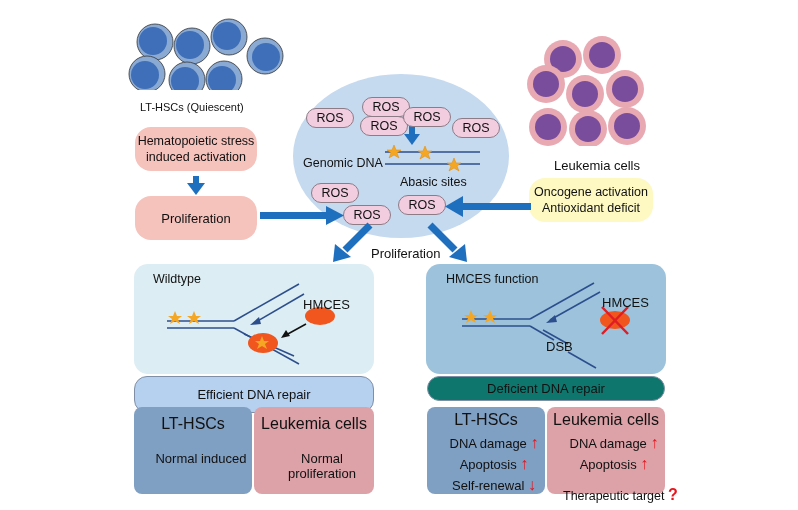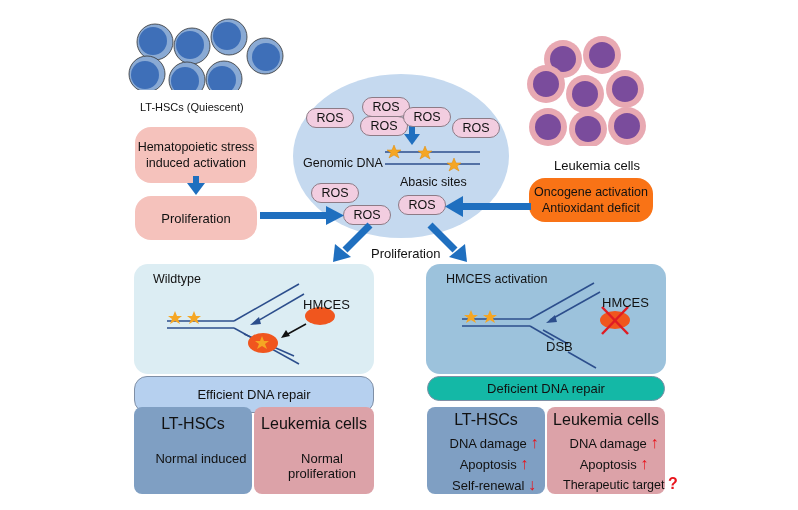--- a/index.html
+++ b/index.html
@@ -111,36 +111,36 @@
 
 <div class="rosbubble t" style="left:306px;top:108px">ROS</div>
 <div class="rosbubble t" style="left:362px;top:97px">ROS</div>
 <div class="rosbubble t" style="left:360px;top:116px">ROS</div>
 <div class="rosbubble t" style="left:403px;top:107px">ROS</div>
 <div class="rosbubble t" style="left:452px;top:118px">ROS</div>
 <div class="rosbubble t" style="left:311px;top:183px">ROS</div>
 <div class="rosbubble t" style="left:398px;top:195px">ROS</div>
 <div class="rosbubble t" style="left:343px;top:205px">ROS</div>
 
-<div class="box pink t" style="left:135px;top:127px;width:122px;height:56px;font-size:12.5px;flex-direction:column;line-height:16px">
+<div class="box pink t" style="left:135px;top:127px;width:122px;height:44px;font-size:12.5px;flex-direction:column;line-height:16px">
   <span>Hematopoietic stress</span>
   <span>induced activation</span>
 </div>
 <svg class="abs" style="left:187px;top:176px" width="18" height="20">
   <rect x="6" y="0" width="6" height="8" fill="#1f6fbf"></rect>
   <polygon points="0,7 18,7 9,19" fill="#1f6fbf"></polygon>
 </svg>
 <div class="box pink t" style="left:135px;top:196px;width:122px;height:44px;font-size:13px">Proliferation</div>
 
 <svg class="abs" style="left:260px;top:205px" width="84" height="22">
   <rect x="0" y="7" width="70" height="7" fill="#1f6fbf"></rect>
   <polygon points="66,1 84,10.5 66,20" fill="#1f6fbf"></polygon>
 </svg>
 
-<div class="box t" style="left:529px;top:178px;width:124px;height:44px;background:#f97316;font-size:12.5px;flex-direction:column;line-height:16px">
+<div class="box t" style="left:529px;top:178px;width:124px;height:44px;background:#fef9c3;font-size:12.5px;flex-direction:column;line-height:16px">
   <span>Oncogene activation</span>
   <span>Antioxidant deficit</span>
 </div>
 <svg class="abs" style="left:445px;top:195px" width="86" height="22">
   <rect x="14" y="8" width="72" height="7" fill="#1f6fbf"></rect>
   <polygon points="18,1 0,11.5 18,22" fill="#1f6fbf"></polygon>
 </svg>
 
 <svg class="abs" style="left:325px;top:222px" width="150" height="50">
   <g>
@@ -170,56 +170,56 @@
   <line x1="172" y1="60" x2="152" y2="71" stroke="#111" stroke-width="1.5"></line>
   <polygon points="147,74 152,66 156,72" fill="#111"></polygon>
   <ellipse cx="129" cy="79" rx="15" ry="10" fill="#f0561e"></ellipse>
   <polygon points="128,72 130,77 135,77 131,80 133,85 128,82 123,85 125,80 121,77 126,77" fill="#f5a623"></polygon>
 </svg>
 <div class="abs t" style="left:303px;top:297px;font-size:13px">HMCES</div>
 
 <div class="abs t" style="left:134px;top:376px;width:240px;height:37px;background:#b6d0ef;border:1px solid #7f8fa6;border-radius:13px;display:flex;align-items:center;justify-content:center;font-size:13px;box-sizing:border-box">Efficient DNA repair</div>
 
 <div class="abs" style="left:426px;top:264px;width:240px;height:110px;background:#9cc2dc;border-radius:14px"></div>
-<div class="abs t" style="left:446px;top:272px;font-size:12.5px">HMCES activation</div>
+<div class="abs t" style="left:446px;top:272px;font-size:12.5px">HMCES function</div>
 <svg class="abs" style="left:426px;top:264px" width="240" height="110">
   <line x1="36" y1="55" x2="104" y2="55" stroke="#2c4e8c" stroke-width="1.5"></line>
   <line x1="36" y1="62" x2="104" y2="62" stroke="#2c4e8c" stroke-width="1.5"></line>
   <line x1="104" y1="55" x2="168" y2="19" stroke="#2c4e8c" stroke-width="1.5"></line>
   <line x1="104" y1="62" x2="128" y2="76" stroke="#2c4e8c" stroke-width="1.5"></line>
   <line x1="174" y1="28" x2="124" y2="56" stroke="#2c4e8c" stroke-width="1.5"></line>
   <polygon points="120,59 129,51 131,58" fill="#2c4e8c"></polygon>
   <line x1="117" y1="66" x2="142" y2="80" stroke="#2c4e8c" stroke-width="1.5"></line>
   <line x1="142" y1="88" x2="170" y2="104" stroke="#2c4e8c" stroke-width="1.5"></line>
   <polygon points="45,46 47,51 52,51 48,54 50,59 45,56 40,59 42,54 38,51 43,51" fill="#f5a623"></polygon>
   <polygon points="64,46 66,51 71,51 67,54 69,59 64,56 59,59 61,54 57,51 62,51" fill="#f5a623"></polygon>
   <ellipse cx="189" cy="56" rx="15" ry="9" fill="#f0561e"></ellipse>
   <g>
     <line x1="176" y1="43" x2="202" y2="70" stroke="#e01c24" stroke-width="2.5"></line>
     <line x1="202" y1="43" x2="176" y2="70" stroke="#e01c24" stroke-width="2.5"></line>
   </g>
 </svg>
 <div class="abs t" style="left:602px;top:295px;font-size:13px">HMCES</div>
 <div class="abs t" style="left:546px;top:339px;font-size:13px">DSB</div>
 
-<div class="abs t" style="left:427px;top:376px;width:238px;height:25px;background:#14b8a6;border:1px solid #7f8fa6;border-radius:13px;display:flex;align-items:center;justify-content:center;font-size:13px;box-sizing:border-box">Deficient DNA repair</div>
+<div class="abs t" style="left:427px;top:376px;width:238px;height:25px;background:#0f766e;border:1px solid #7f8fa6;border-radius:13px;display:flex;align-items:center;justify-content:center;font-size:13px;box-sizing:border-box">Deficient DNA repair</div>
 
 <div class="outcome t" style="left:134px;top:407px;width:118px;height:87px;background:#7f9fc3">
   <div class="title">LT-HSCs</div>
   <div class="line" style="margin-top:18px">Normal induced</div>
 </div>
 <div class="outcome t" style="left:254px;top:407px;width:120px;height:87px;background:#dca2a8">
   <div class="title">Leukemia cells</div>
   <div class="line" style="margin-top:18px">Normal proliferation</div>
 </div>
 
 <div class="outcome t" style="left:427px;top:407px;width:118px;height:87px;background:#7f9fc3">
   <div class="title" style="margin-top:4px">LT-HSCs</div>
   <div class="line" style="margin-top:5px"><span>DNA damage</span> <span class="arr">↑</span></div>
   <div class="line" style="margin-top:3px"><span>Apoptosis</span> <span class="arr">↑</span></div>
   <div class="line" style="margin-top:3px"><span>Self-renewal</span> <span class="arr">↓</span></div>
 </div>
 <div class="outcome t" style="left:547px;top:407px;width:118px;height:87px;background:#dca2a8">
   <div class="title" style="margin-top:4px">Leukemia cells</div>
   <div class="line" style="margin-top:5px"><span>DNA damage</span> <span class="arr">↑</span></div>
   <div class="line" style="margin-top:3px"><span>Apoptosis</span> <span class="arr">↑</span></div>
-  <div class="line" style="margin-top:2px;font-size:12.5px;white-space:nowrap"><span>Therapeutic target</span> <span class="arr">?</span></div>
+  <div class="line" style="margin-top:13px;font-size:12.5px;white-space:nowrap"><span>Therapeutic target</span> <span class="arr">?</span></div>
 </div>
 
 </body></html>

